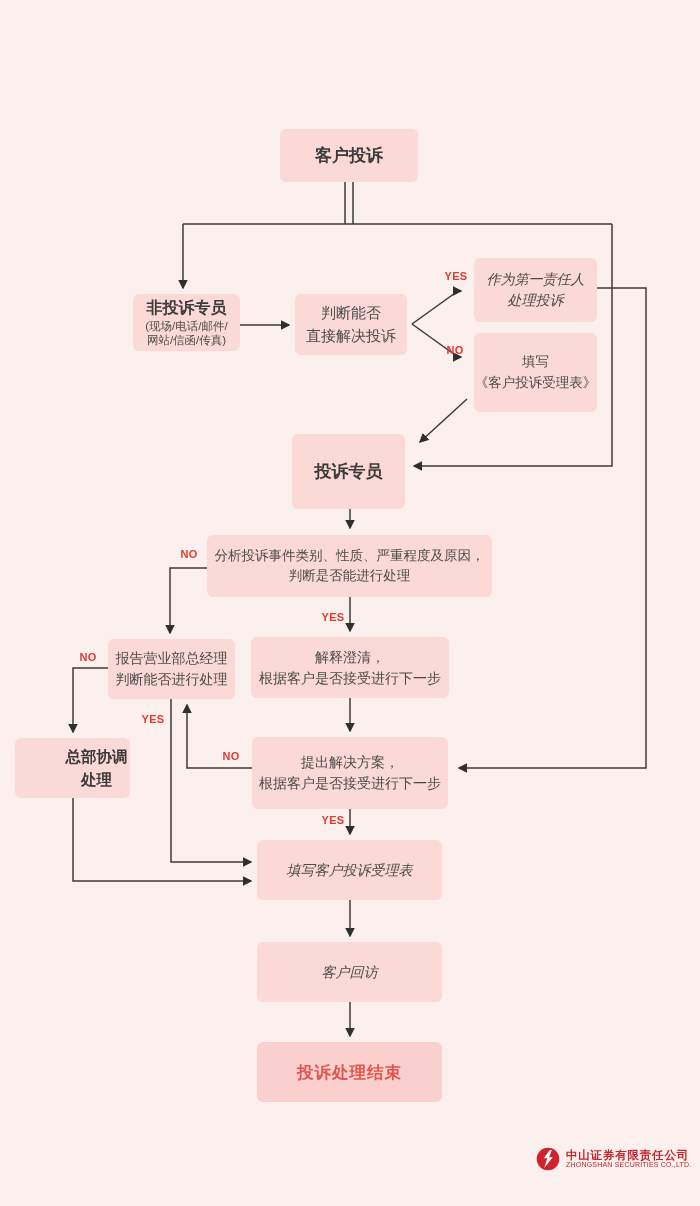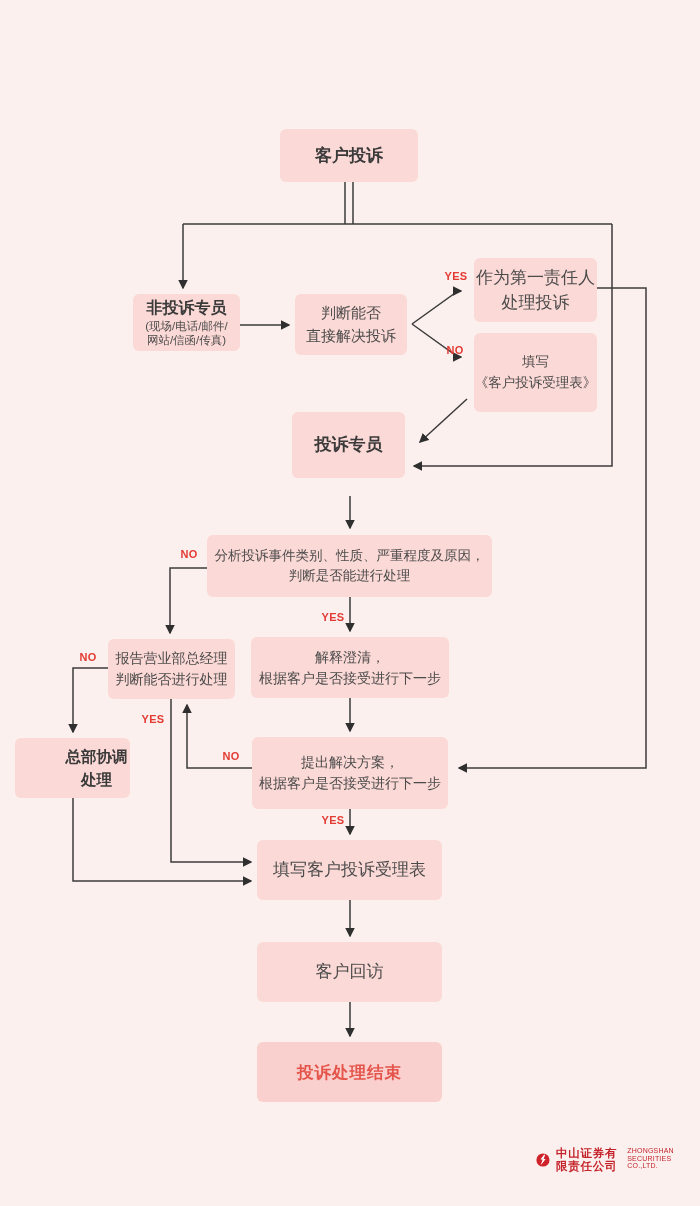--- a/index.html
+++ b/index.html
@@ -12,30 +12,30 @@
   .hdr-title{color:#fff;font-size:29px;font-weight:bold;letter-spacing:2px;padding-top:6px;}
   .wm{position:absolute;left:0;top:0;pointer-events:none;}
   
   .wires{position:absolute;left:0;top:0;z-index:1;}
   
   .node{position:absolute;background:#fbd9d6;border-radius:6px;display:flex;flex-direction:column;
         align-items:center;justify-content:center;color:#4b4b4b;text-align:center;z-index:2;
         line-height:1.5;}
   .node .b{font-weight:bold;color:#3a3a3a;}
   .f17{font-size:17px;} .f16{font-size:16px;} .f155{font-size:15.5px;margin-left:48px;} .f15{font-size:15px;}
-  .f145{font-size:17px;} .f14{font-size:14px;} .f135{font-size:13.5px;}
+  .f145{font-size:14px;font-style:italic;} .f14{font-size:14px;} .f135{font-size:13.5px;}
   .sub{font-size:11.5px;line-height:1.25;color:#4b4b4b;}
   .node-end{background:#f9d0cd;}
   .node-end .endtxt{font-size:16.5px;font-weight:bold;color:#e4544a;letter-spacing:1px;}
   
   .tag{position:absolute;z-index:3;font-size:11px;font-weight:bold;color:#e23b33;
        transform:translate(-50%,-50%);letter-spacing:0.3px;}
   
   .footer{position:absolute;left:536px;top:1147px;display:flex;align-items:center;gap:6px;z-index:2;}
-  .f-txt{display:flex;flex-direction:row;line-height:1.1;}
+  .f-txt{display:flex;flex-direction:column;line-height:1.1;}
   .f-cn{font-size:11.5px;font-weight:bold;color:#c4242c;letter-spacing:0.8px;}
   .f-en{font-size:7px;color:#c4242c;letter-spacing:0.2px;}
 </style>
 </head>
 <body>
 
 <div class="stage">
 
 
   <svg class="wires" width="700" height="1206" viewBox="0 0 700 1206">
@@ -87,21 +87,21 @@
   <div class="node" style="left:474px;top:258px;width:123px;height:64px">
     <div class="f145">作为第一责任人</div>
     <div class="f145">处理投诉</div>
   </div>
 
   <div class="node" style="left:474px;top:333px;width:123px;height:79px">
     <div class="f135">填写</div>
     <div class="f135">《客户投诉受理表》</div>
   </div>
 
-  <div class="node" style="left:292px;top:412px;width:113px;height:66px">
+  <div class="node" style="left:292px;top:434px;width:113px;height:75px">
     <div class="b f17">投诉专员</div>
   </div>
 
   <div class="node" style="left:207px;top:535px;width:285px;height:62px">
     <div class="f135">分析投诉事件类别、性质、严重程度及原因，</div>
     <div class="f135">判断是否能进行处理</div>
   </div>
 
   <div class="node" style="left:108px;top:639px;width:127px;height:60px">
     <div class="f14">报告营业部总经理</div>

